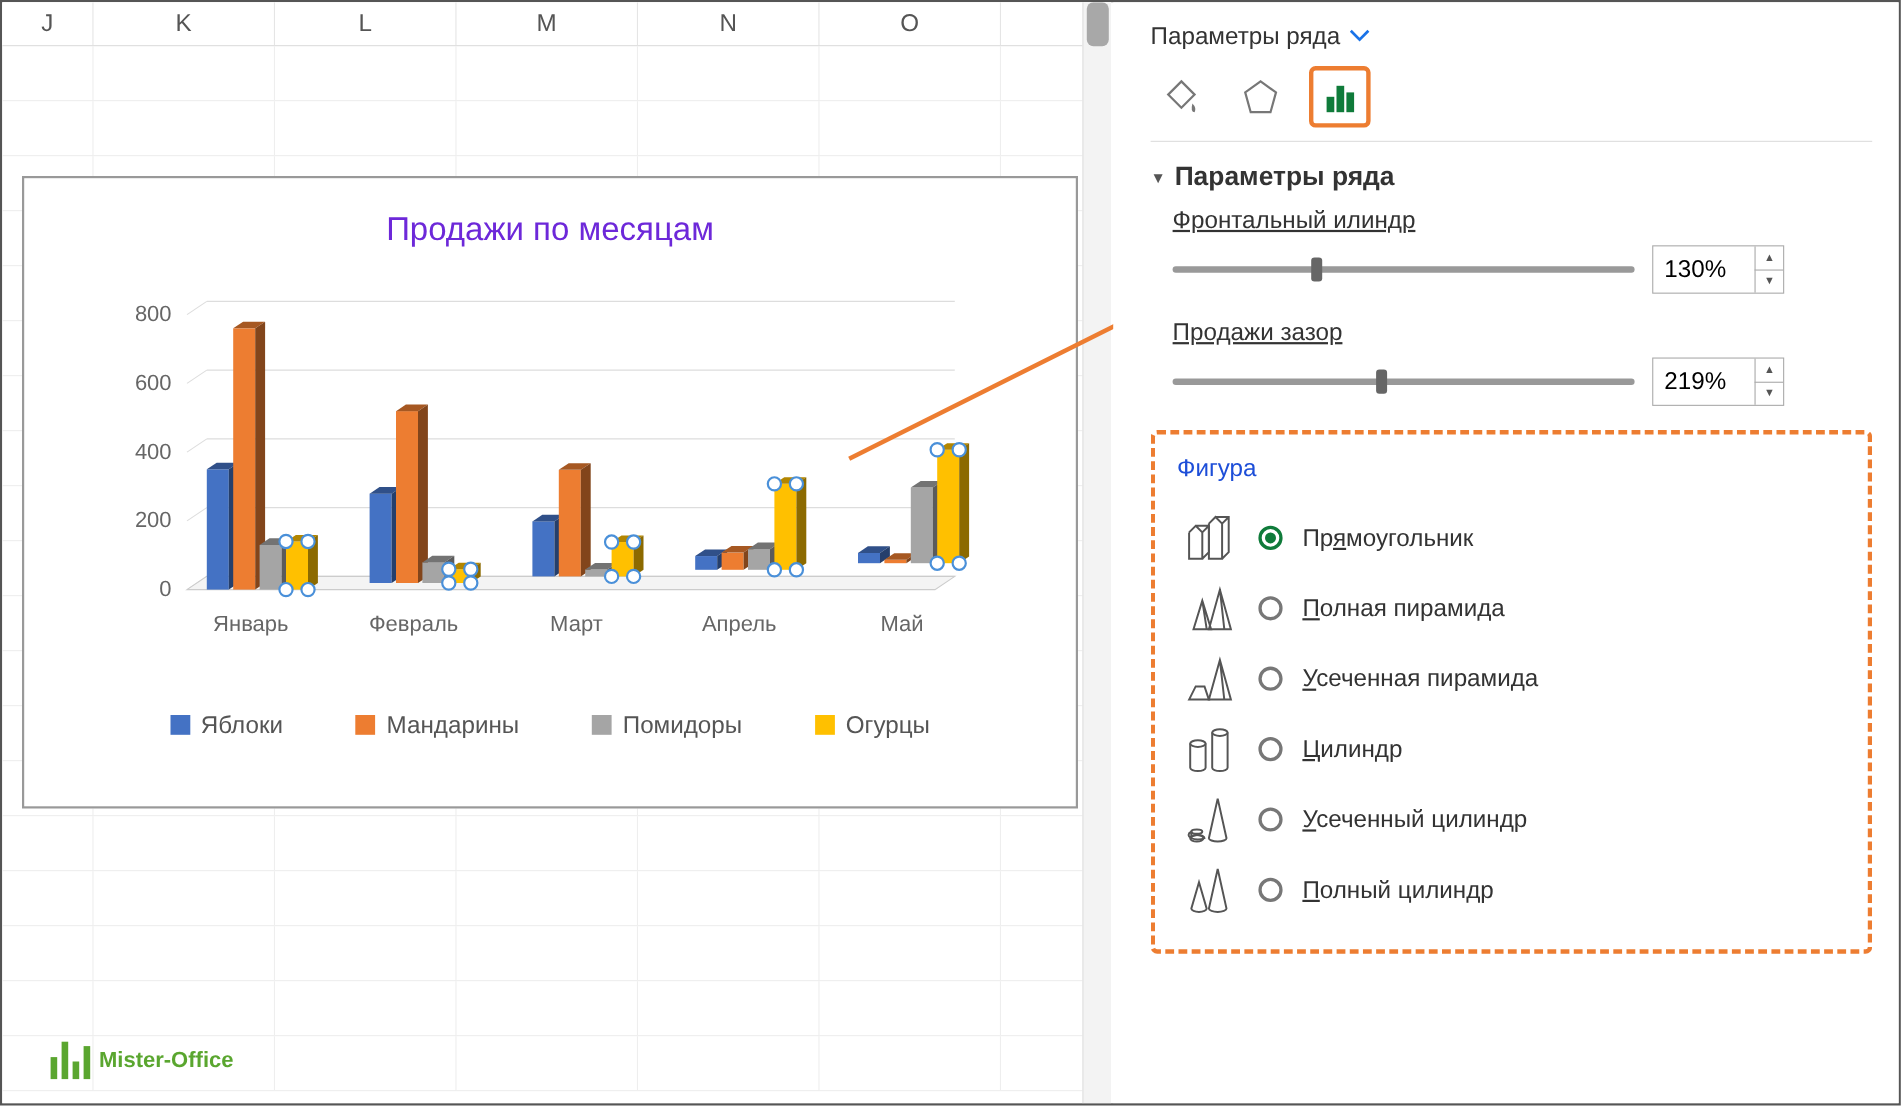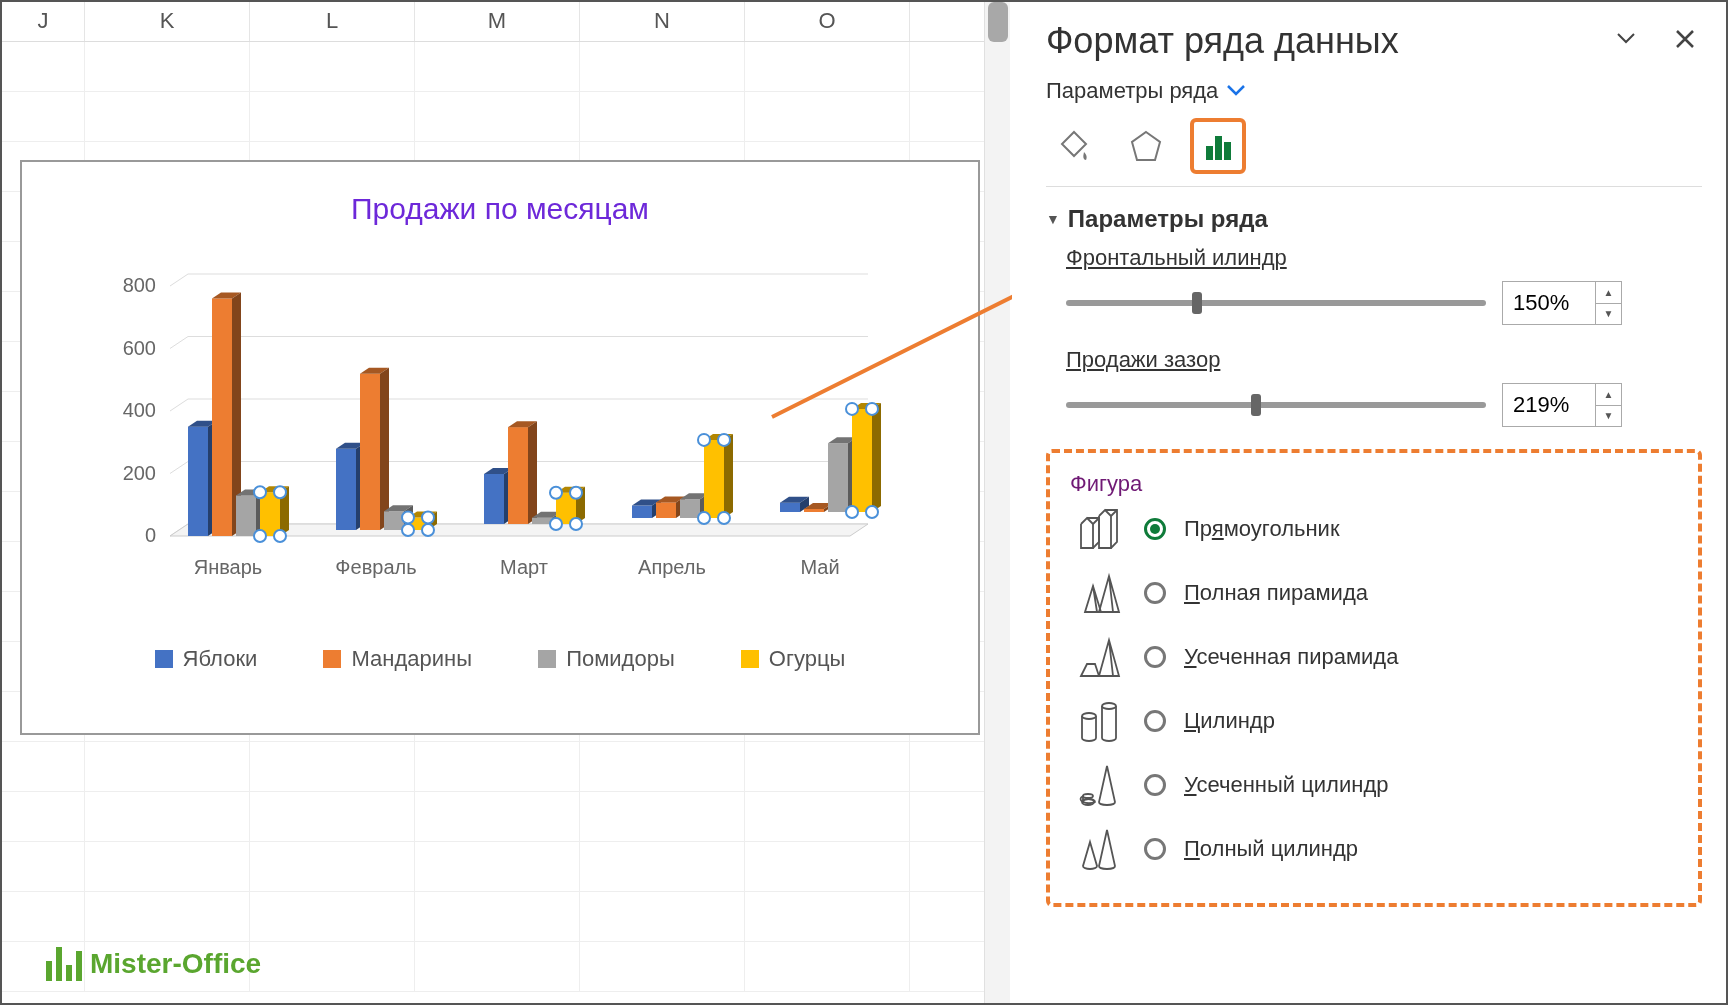--- a/index.html
+++ b/index.html
@@ -20,21 +20,21 @@
 
   .chart-svg { display: block; margin: 0 auto; }
 
   .legend { text-align: center; margin-top: 20px; font-size: 22px; color: #555; }
   .legend-item { display: inline-flex; align-items: center; margin: 0 30px; }
   .legend-sw { width: 18px; height: 18px; margin-right: 10px; }
 
   .watermark { position: absolute; left: 44px; bottom: 22px; display: flex; align-items: center; gap: 8px; }
   .wm-bars { display: flex; align-items: flex-end; gap: 4px; }
   .wm-bars span { width: 6px; background: #5aa62f; }
-  .wm-text { font-size: 28px; font-weight: 700; color: #5aa62f; }
+  .wm-text { font-size: 20px; font-weight: 700; color: #5aa62f; }
 
   
   .vbar { position: absolute; left: 982px; top: 0; width: 26px; height: 1001px; background: #f3f3f3; border-left: 1px solid #e0e0e0; }
   .vbar .thumb { position: absolute; top: 0; left: 3px; width: 20px; height: 40px; background: #a8a8a8; border-radius: 6px; }
 
   
   .panel { position: absolute; left: 1010px; top: 0; width: 716px; height: 1001px; background: #fff; padding: 18px 26px 18px 34px; }
   .panel-title-row { display: flex; align-items: center; justify-content: space-between; margin-bottom: 16px; }
   .panel-title { font-size: 36px; color: #333; }
   .title-icons { display: flex; gap: 24px; }
@@ -58,21 +58,21 @@
   .slider-label { font-size: 22px; color: #333; margin-bottom: 10px; }
   .slider-row { display: flex; align-items: center; gap: 16px; }
   .slider { position: relative; width: 420px; height: 6px; background: #999; border-radius: 3px; }
   .slider .thumb { position: absolute; top: -8px; width: 10px; height: 22px; background: #666; border-radius: 3px; }
   .spin { width: 120px; height: 44px; border: 1px solid #aaa; display: flex; align-items: center; position: relative; padding-left: 10px; font-size: 22px; }
   .spin-btns { position: absolute; right: 0; top: 0; height: 100%; width: 26px; display: flex; flex-direction: column; }
   .spin-btns div { flex: 1; display: flex; align-items: center; justify-content: center; font-size: 10px; color: #555; border-left: 1px solid #aaa; }
   .spin-btns div:first-child { border-bottom: 1px solid #aaa; }
 
   .shape-box { border: 4px dashed #ed7d31; border-radius: 6px; padding: 18px 20px 22px 20px; margin-top: 4px; }
-  .shape-title { font-size: 22px; color: #701a75; margin-bottom: 0; }
+  .shape-title { font-size: 22px; color: #1d4ed8; margin-bottom: 18px; }
   .shape-opt { display: flex; align-items: center; gap: 18px; height: 64px; }
   .shape-ic { width: 56px; display: flex; justify-content: center; }
   .radio { width: 22px; height: 22px; border: 3px solid #777; border-radius: 50%; display: flex; align-items: center; justify-content: center; }
   .radio.sel { border-color: #0f7b3a; }
   .radio.sel::after { content: ""; width: 10px; height: 10px; background: #0f7b3a; border-radius: 50%; }
   .shape-lbl { font-size: 22px; color: #333; }
   .u { text-decoration: underline; }
 
   .arrow-svg { position: absolute; left: 740px; top: 185px; pointer-events: none; }
 </style>
@@ -386,35 +386,20 @@
 <svg class="arrow-svg" width="500" height="260">
   <defs>
       <marker id="ah" markerWidth="14" markerHeight="12" refX="12" refY="6" orient="auto">
     <path d="M0,0 L14,6 L0,12 Z" fill="#ed7d31"></path>
   </marker>
     </defs>
   <line x1="30" y1="230" x2="430" y2="30" stroke="#ed7d31" stroke-width="4" marker-end="url(#ah)"></line>
 </svg>
 
 <div class="panel">
-  <div class="panel-title-row">
-    <div class="panel-title">Формат ряда данных</div>
-    <div class="title-icons">
-      <span class="chev">
-        <svg width="24" height="24" viewBox="0 0 24 24">
-            <path d="M4 8 L12 16 L20 8" fill="none" stroke="#444" stroke-width="2"></path>
-          </svg>
-      </span>
-      <span class="xbtn">
-        <svg width="22" height="22" viewBox="0 0 22 22">
-            <path d="M3 3 L19 19 M19 3 L3 19" stroke="#444" stroke-width="2.5"></path>
-          </svg>
-      </span>
-    </div>
-  </div>
 
   <div class="param-row">
     <span class="param-label">Параметры ряда</span>
     <span class="chev-blue">
       <svg width="20" height="14" viewBox="0 0 20 14">
           <path d="M2 3 L10 11 L18 3" fill="none" stroke="#1a73e8" stroke-width="2.5"></path>
         </svg>
     </span>
   </div>
 
@@ -446,21 +431,21 @@
     <span class="sec-title">Параметры ряда</span>
   </div>
 
   <div class="slider-block">
     <div class="slider-label"><span class="u">Фронтальный илиндр</span></div>
     <div class="slider-row">
       <div class="slider">
           <div class="thumb" style="left:30%"></div>
         </div>
       <div class="spin">
-        <span>150%</span>
+        <span>130%</span>
         <div class="spin-btns">
             <div>▲</div>
             <div>▼</div>
           </div>
       </div>
     </div>
   </div>
 
   <div class="slider-block">
     <div class="slider-label"><span class="u">Продажи зазор</span></div>

